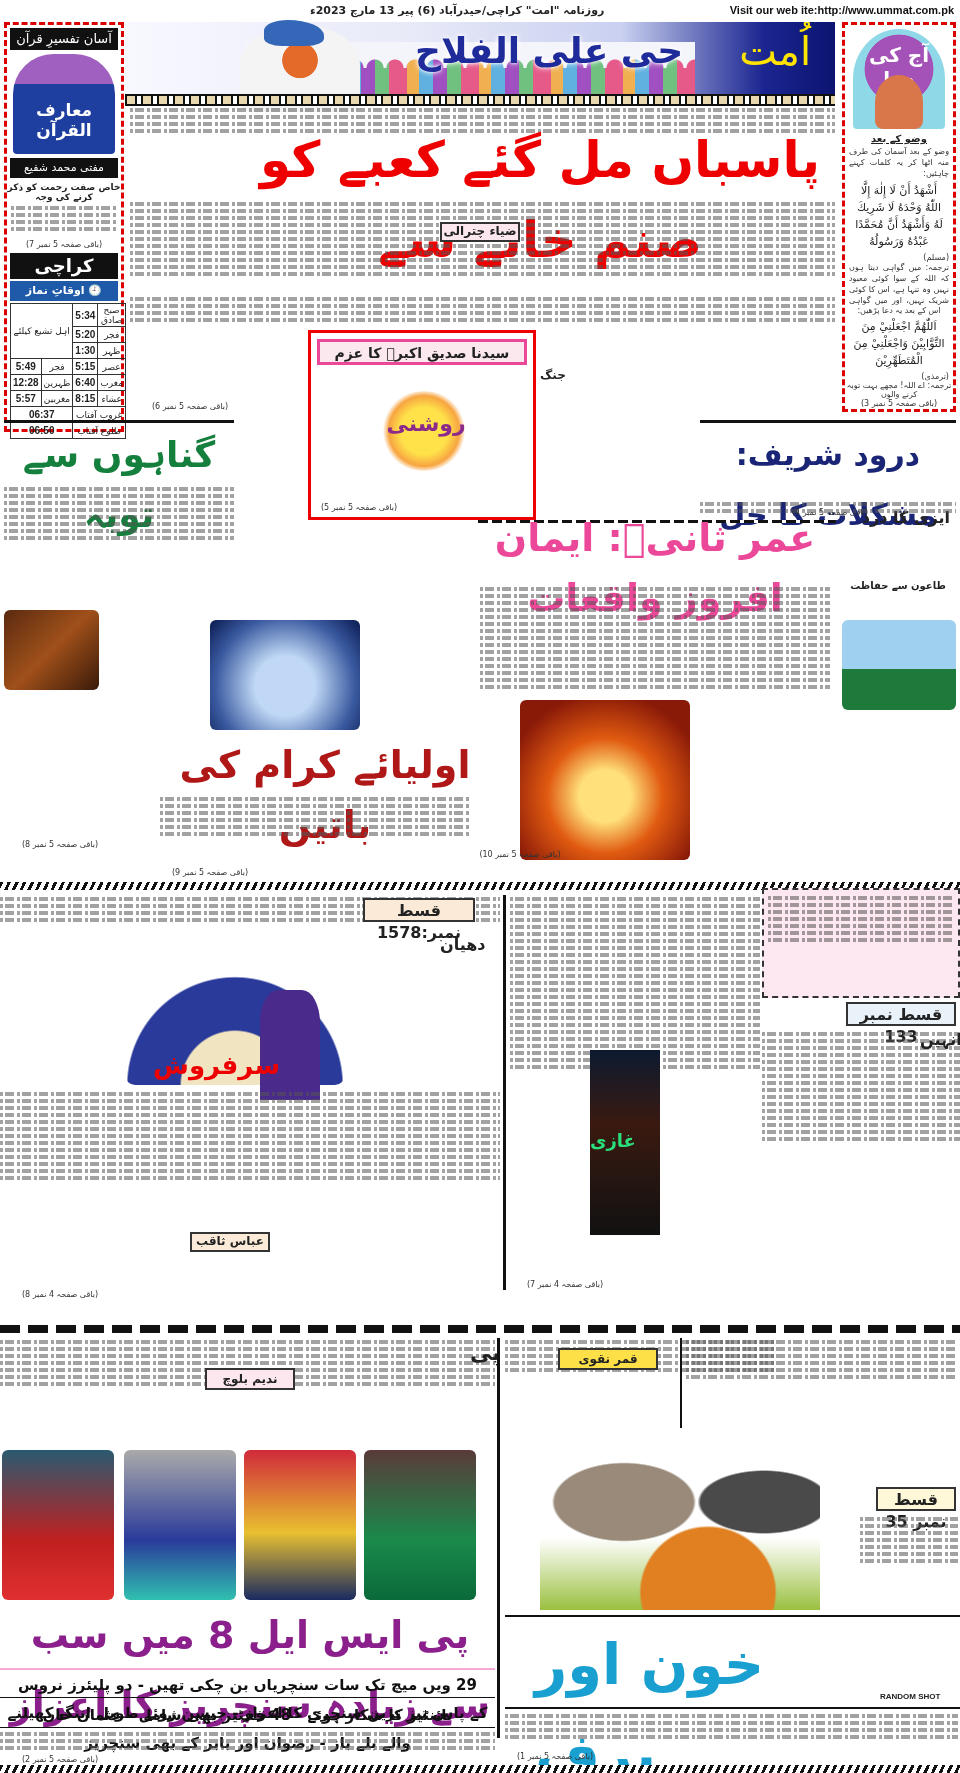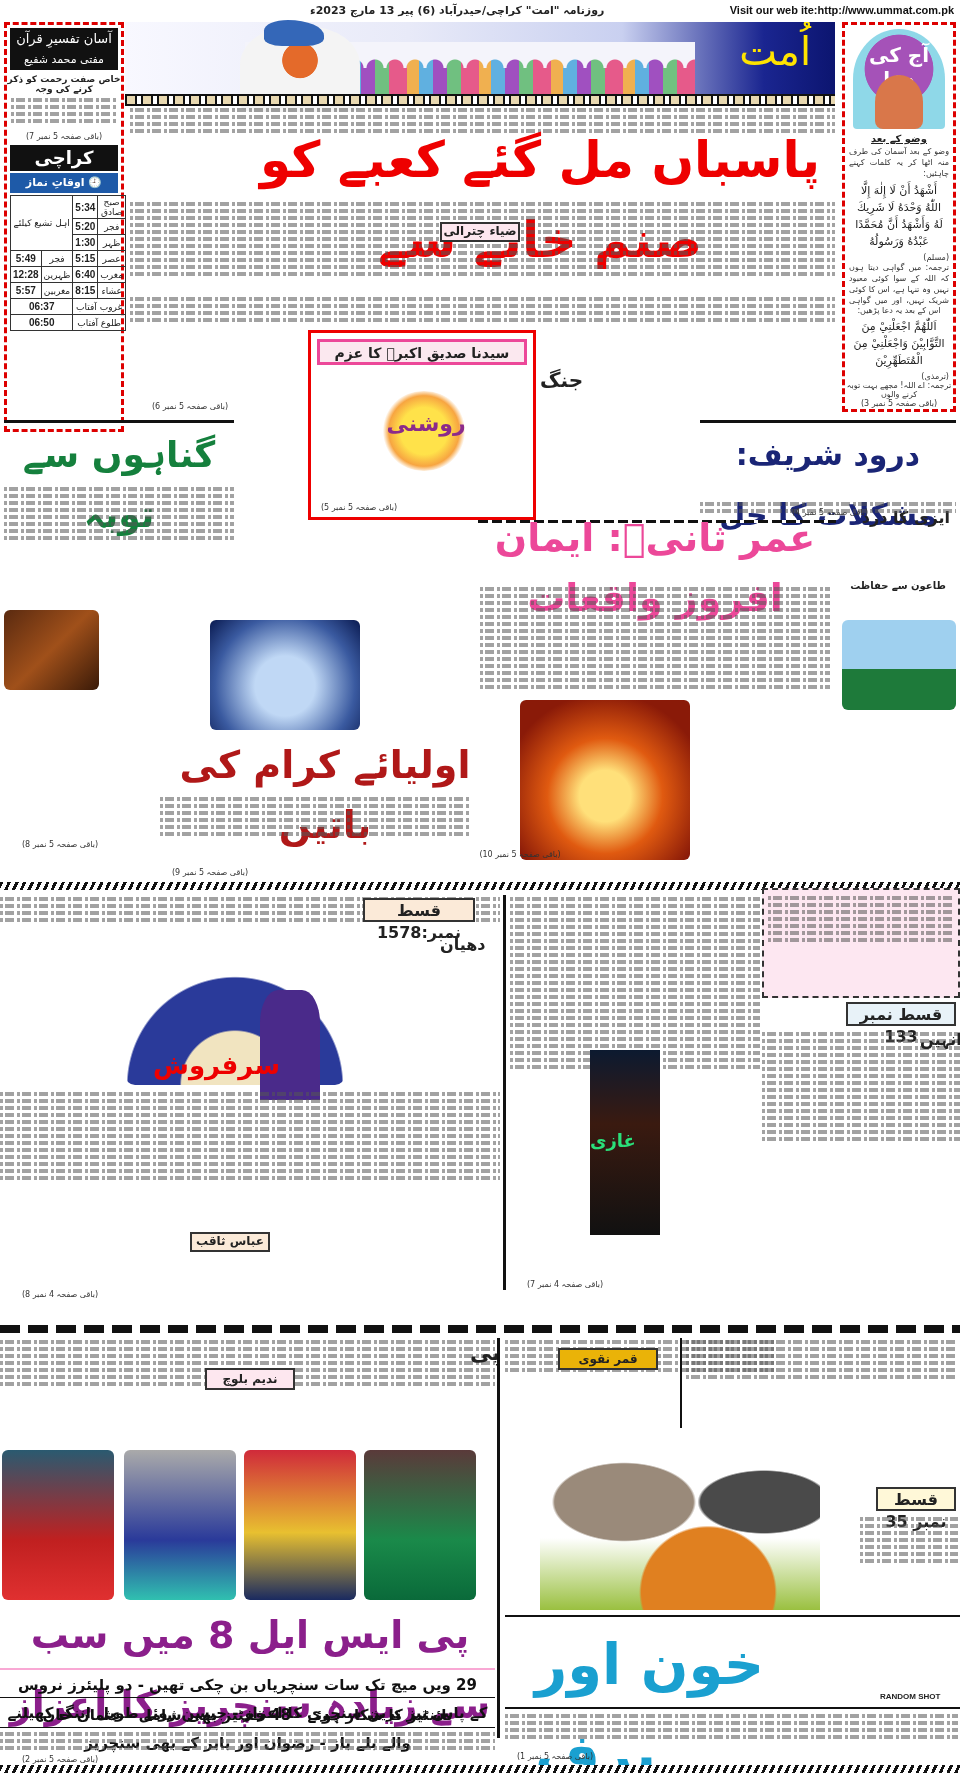--- a/index.html
+++ b/index.html
@@ -57,27 +57,31 @@
 </head>
 <body>
 
 <div class="abs topbar">
   <span class="dateline urdu">روزنامہ "امت" کراچی/حیدرآباد (6) پیر 13 مارچ 2023ء</span>
   <span class="site">Visit our web ite:http://www.ummat.com.pk</span>
 </div>
 
 <div class="abs banner">
   <div class="mosques"></div>
+  <div class="slogan">حی علی الفلاح</div>
   <div class="logo">اُمت</div>
 </div>
 <div class="abs muezzin"></div>
 <div class="abs ornament"></div>
 
 <div class="abs sidebox-l redbox">
   <div class="tafseer-head">آسان تفسیرِ قرآن</div>
+  <div class="quran-img">
+    <div class="t">معارف القرآن</div>
+  </div>
   <div class="author">مفتی محمد شفیع عثمانیؒ</div>
   <div class="subhead" style="text-decoration:none;font-size:9px">خاص صفت رحمت کو ذکر کرنے کی وجہ</div>
   <div class="col-text" style="margin:0 4px;height:36px">
       <span></span>
       <span></span>
       <span></span>
       <span></span>
     </div>
   <div class="contd">(باقی صفحہ 5 نمبر 7)</div>
   <div class="karachi">کراچی</div>
@@ -175,21 +179,21 @@
     <span></span>
   </div>
 <div class="abs contd" style="left:140px;top:402px;width:100px">(باقی صفحہ 5 نمبر 6)</div>
 
 <div class="abs redframe" style="left:308px;top:330px;width:228px;height:190px">
   <div class="box-title" style="margin:6px 6px 0;height:26px;line-height:22px">سیدنا صدیق اکبرؓ کا عزم</div>
   <div class="abs" style="left:70px;top:58px;width:86px;height:80px;border-radius:50%;background:radial-gradient(circle,#ffe24a 0 40%,#f7a541 60%,#fff 70%)"></div>
   <div class="abs" style="left:75px;top:78px;width:80px;text-align:center;font-size:22px;font-weight:bold;color:#8b2a8b;direction:rtl">روشنی</div>
   <div class="abs contd" style="left:8px;top:170px;width:80px">(باقی صفحہ 5 نمبر 5)</div>
 </div>
-<div class="abs" style="left:540px;top:368px;font-size:20px;font-weight:bold;direction:rtl">جنگ</div>
+<div class="abs" style="left:540px;top:368px;font-size:12px;font-weight:bold;direction:rtl">جنگ</div>
 
 <div class="abs" style="left:4px;top:420px;width:230px;height:3px;background:#111"></div>
 <div class="abs headline-green">گناہوں سے توبہ</div>
 <div class="abs col-text" style="left:4px;top:485px;width:230px;height:120px">
     <span></span>
     <span></span>
     <span></span>
     <span></span>
     <span></span>
     <span></span>
@@ -367,21 +371,21 @@
 <div class="abs contd" style="left:10px;top:1755px;width:100px">(باقی صفحہ 5 نمبر 2)</div>
 
 <div class="abs vline" style="left:497px;top:1338px;height:400px"></div>
 <div class="abs col-text" style="left:505px;top:1338px;width:270px;height:70px">
     <span></span>
     <span></span>
     <span></span>
     <span></span>
     <span></span>
   </div>
-<div class="abs byline" style="left:558px;top:1348px;width:100px;height:22px;line-height:18px;background:#eab308">قمر نقوی</div>
+<div class="abs byline" style="left:558px;top:1348px;width:100px;height:22px;line-height:18px;background:#fde047">قمر نقوی</div>
 <div class="abs col-text" style="left:680px;top:1338px;width:278px;height:90px;border-left:2px solid #111;padding-left:4px">
     <span></span>
     <span></span>
     <span></span>
     <span></span>
     <span></span>
     <span></span>
   </div>
 <div class="abs" style="left:540px;top:1430px;width:280px;height:180px;background:radial-gradient(ellipse at 30% 40%,#9a8a7a 0 25%,transparent 26%),radial-gradient(ellipse at 60% 90%,#e08020 0 28%,transparent 29%),radial-gradient(ellipse at 80% 40%,#4a4a4a 0 20%,transparent 21%),linear-gradient(180deg,#fff 0 60%,#9ac040 100%)"></div>
 <div class="abs kist" style="left:876px;top:1487px;width:80px;height:24px;line-height:22px;background:#fff8d8">قسط نمبر 35</div>

